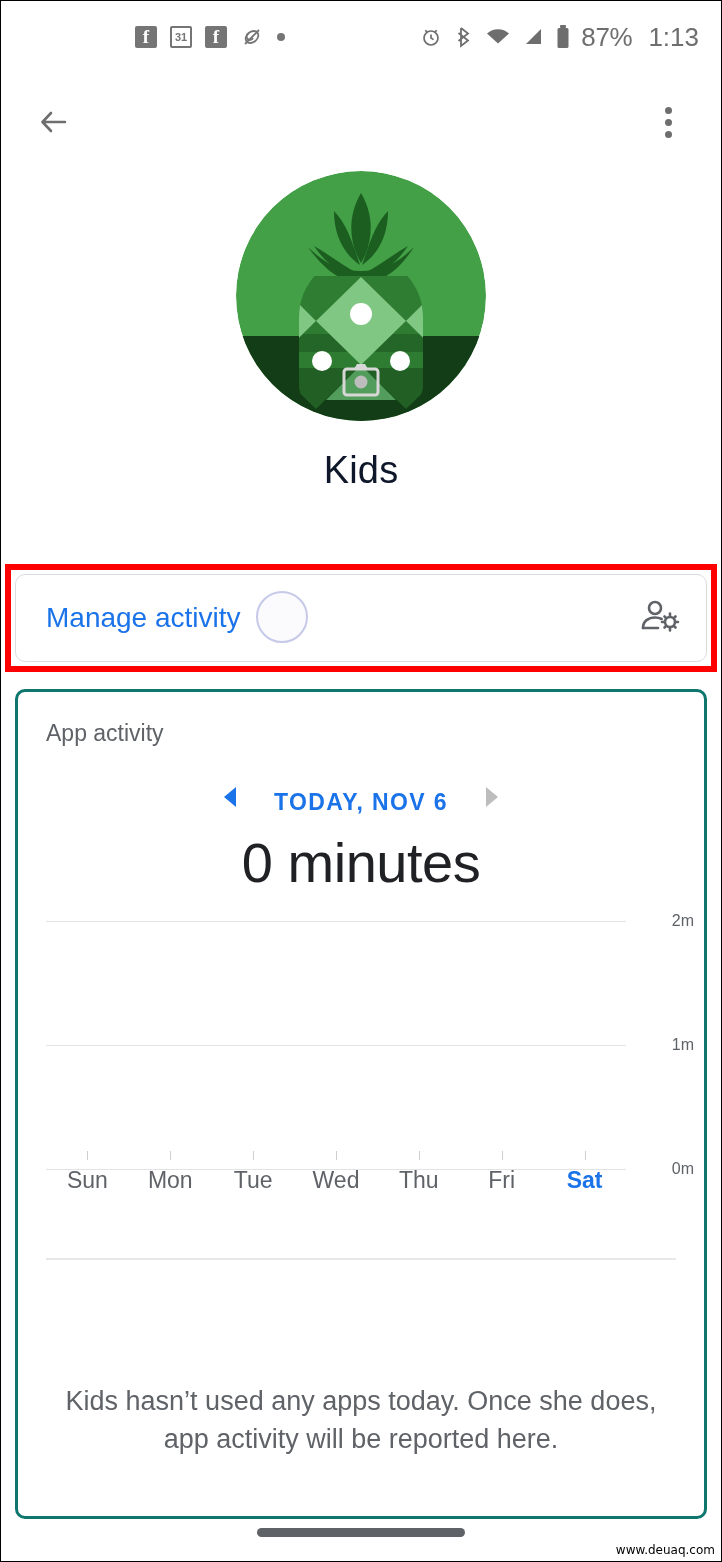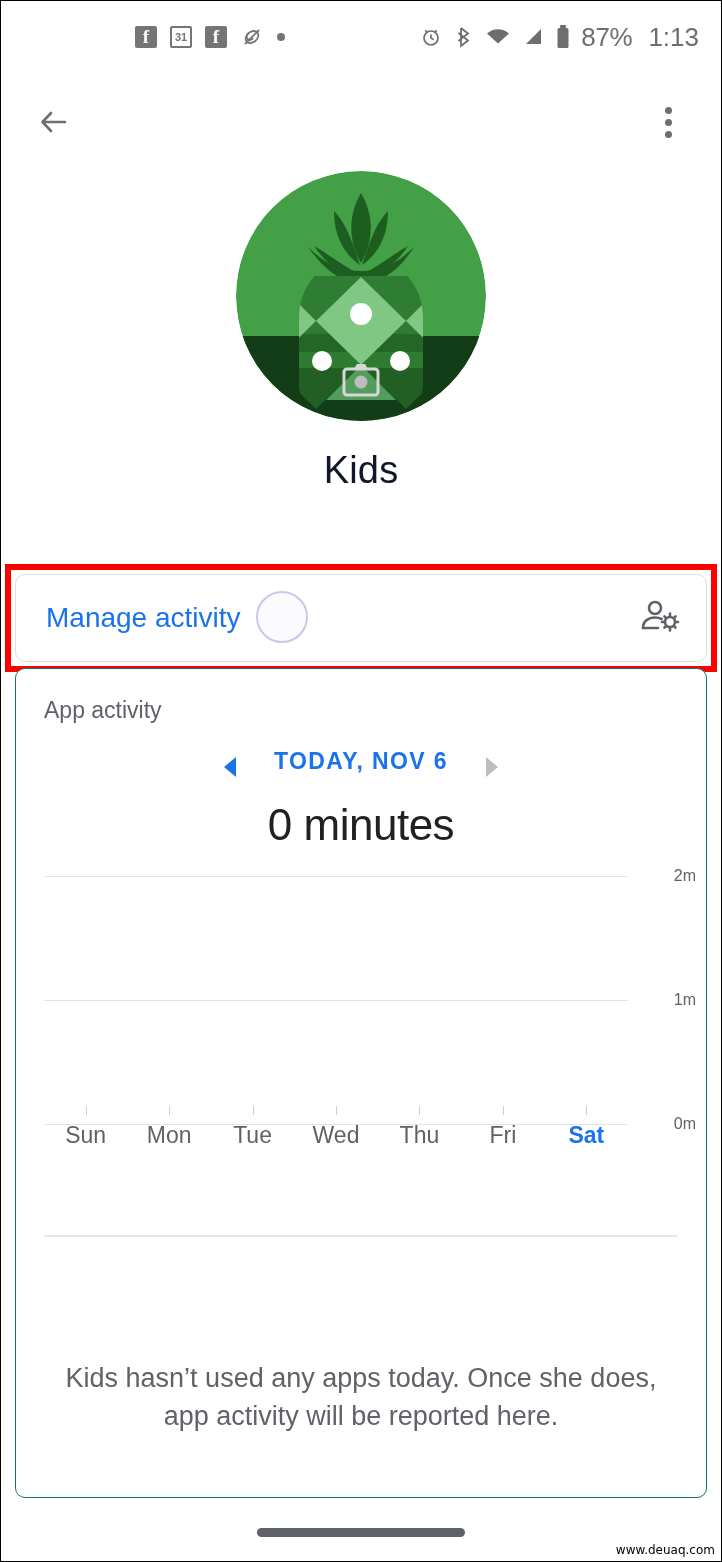--- a/index.html
+++ b/index.html
@@ -81,38 +81,38 @@
   }
   .ripple {
     position: absolute; left: 240px; top: 16px;
     width: 52px; height: 52px; border-radius: 50%;
     border: 2px solid #c6c9e8; background: rgba(190,195,230,0.06);
     z-index: 3; pointer-events: none;
   }
 
   
   .activity-card {
-    position: absolute; top: 667px; left: 14px; width: 692px;
+    position: absolute; top: 688px; left: 14px; width: 692px;
     height: 830px;
-    border: 1px solid #0f766e; border-radius: 10px; background: #fff;
+    border: 3px solid #0f766e; border-radius: 10px; background: #fff;
     overflow: hidden;
   }
   .activity-title {
     font-size: 23px; color: #5f6368; padding: 28px 0 0 28px;
   }
   .date-nav {
-    display: flex; align-items: flex-start; justify-content: center;
-    gap: 26px; margin-top: 24px;
+    display: flex; align-items: flex-end; justify-content: center;
+    gap: 26px; margin-top: 31px;
   }
   .date-label {
     font-size: 23px; font-weight: bold; color: #1a73e8; letter-spacing: 1.4px;
   }
   .nav-arrow { background: none; border: none; cursor: pointer; padding: 6px; line-height: 0; }
   .total-minutes {
-    text-align: center; font-size: 44px; color: #202124; margin-top: 14px;
+    text-align: center; font-size: 56px; color: #202124; margin-top: 14px;
     letter-spacing: -0.5px;
   }
 
   
   .chart {
     position: relative; margin: 26px 0 0 0; height: 290px;
   }
   .gridline {
     position: absolute; left: 28px; right: 78px; height: 1px; background: #e3e3e3;
   }

